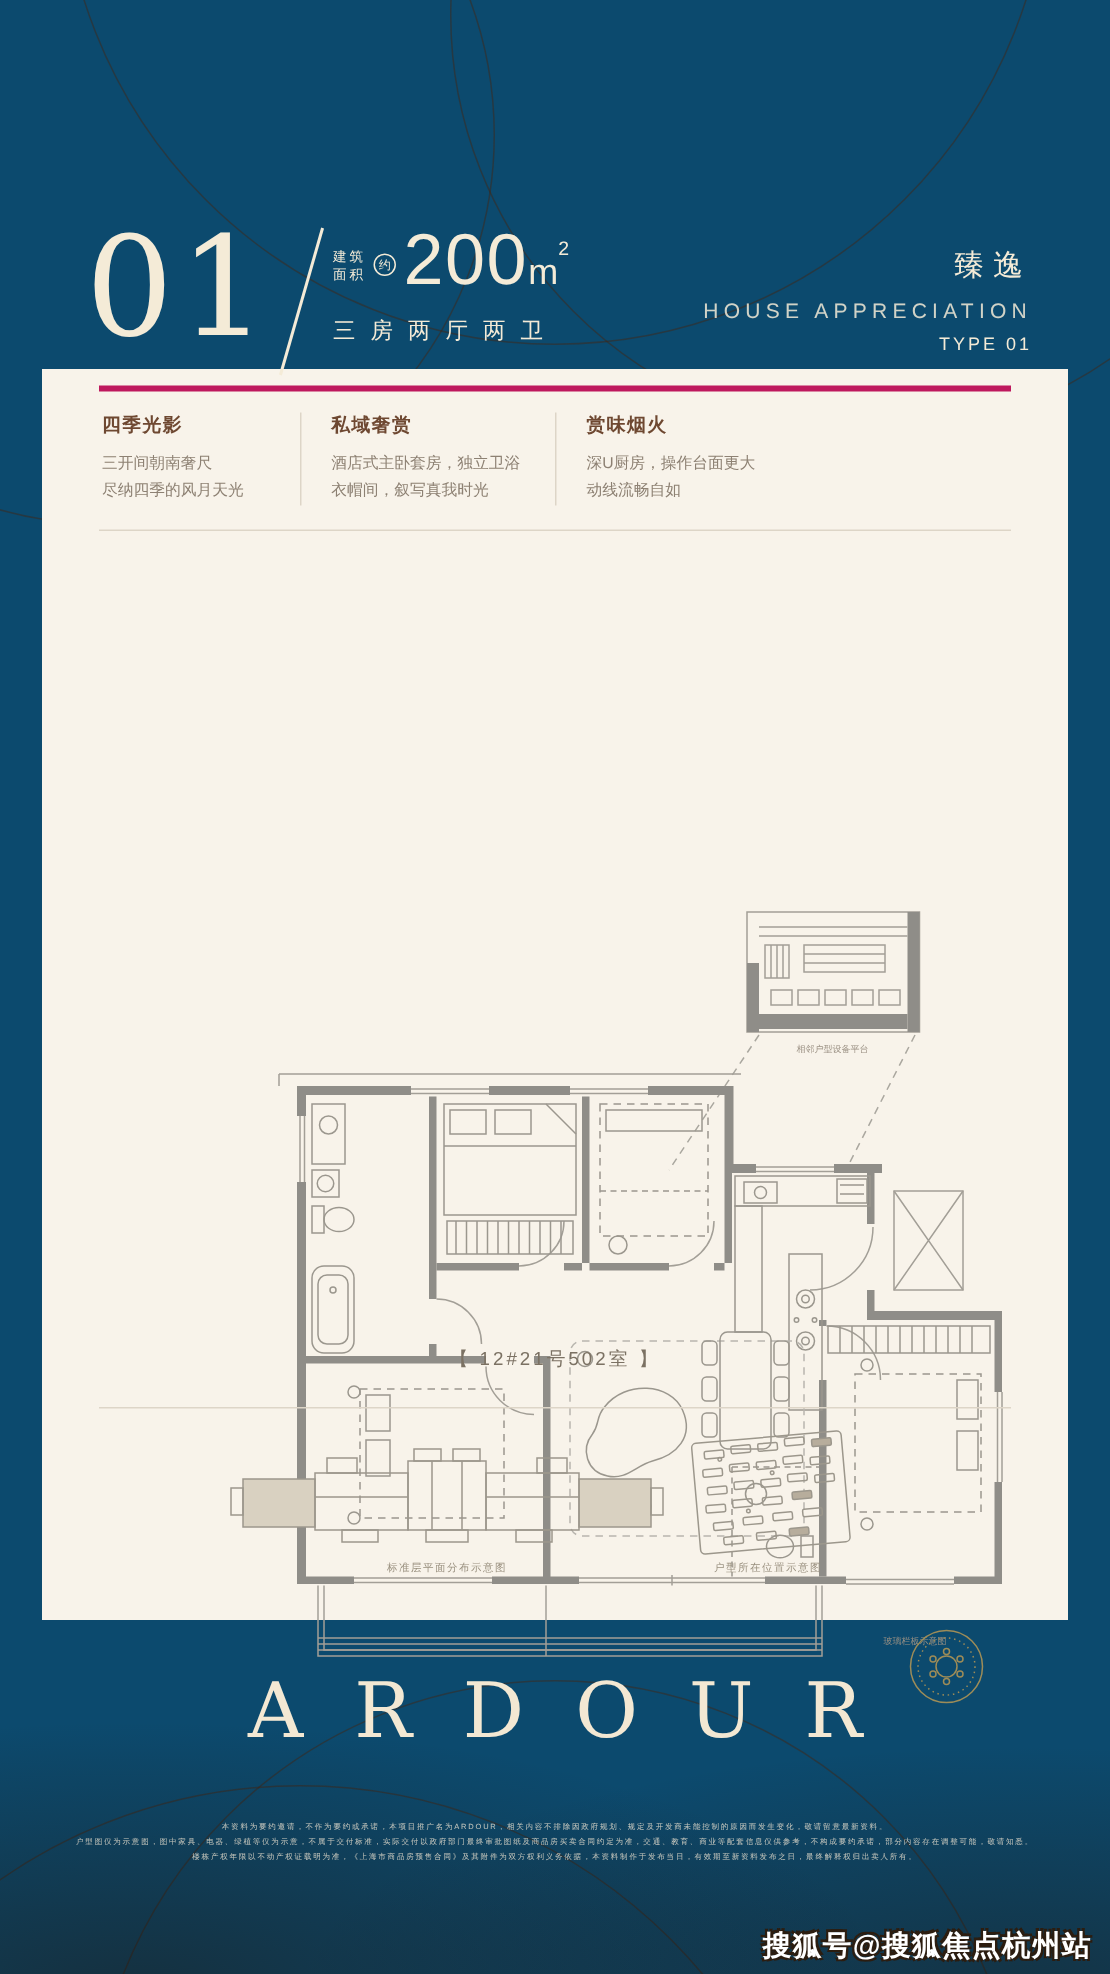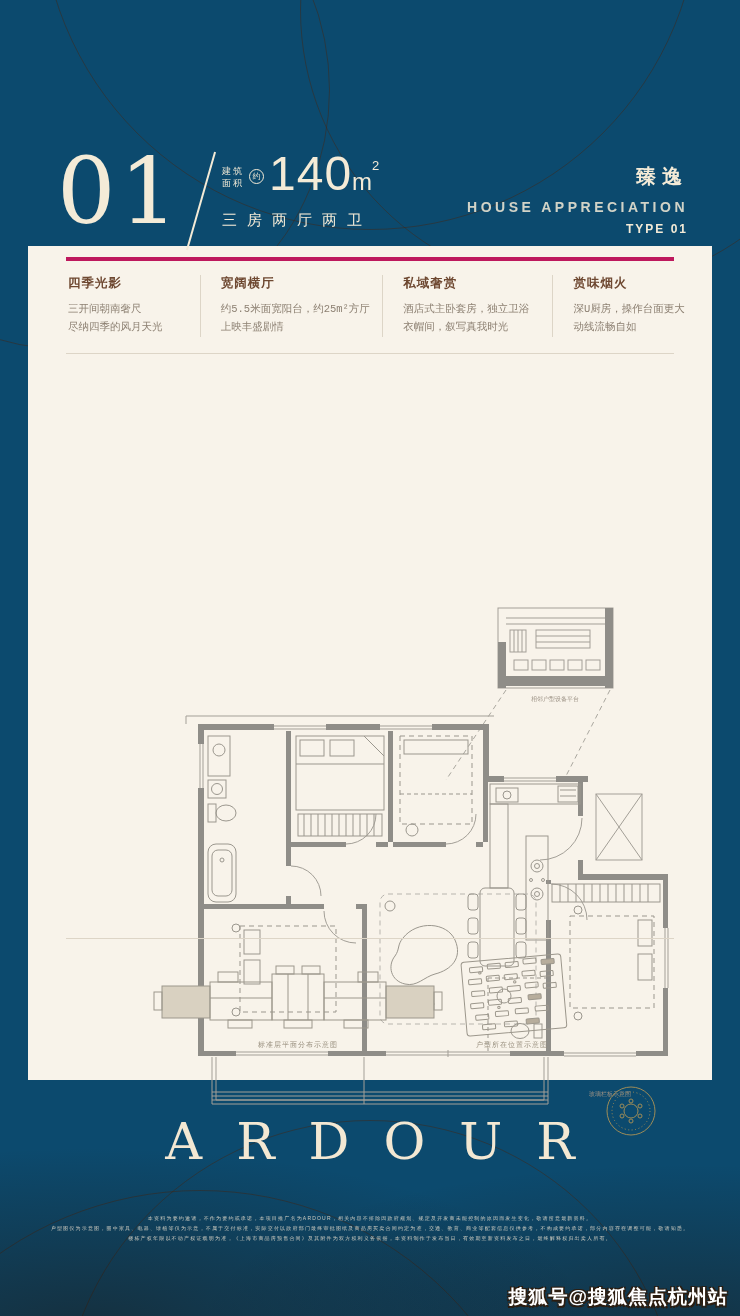--- a/index.html
+++ b/index.html
@@ -17,34 +17,34 @@
   .hdr-slash { position:absolute; left:200px; top:150px; width:2px; height:102px; background:#f4ebd7; transform:rotate(16deg); }
   .area-block { position:absolute; left:222px; top:150px; }
   .area-row { display:flex; align-items:flex-start; }
   .area-label { font-size:9px; letter-spacing:2px; line-height:1.35; margin-top:15px; }
   .area-badge { width:15px; height:15px; border:1px solid #f4ebd7; border-radius:50%; font-size:8px;
     display:flex; align-items:center; justify-content:center; margin:19px 5px 0 5px; }
   .area-num { font-size:48px; line-height:1; letter-spacing:1px; }
   .area-m { font-size:24px; align-self:flex-end; margin-bottom:2px; }
   .area-sup { font-size:13px; margin-top:8px; }
   .rooms-line { margin-top:13px; font-size:15px; letter-spacing:10px; }
-  .hdr-right { position:absolute; right:52px; top:163px; text-align:right;font-weight:bold; }
+  .hdr-right { position:absolute; right:52px; top:163px; text-align:right; }
   .hr-cn { font-size:20px; letter-spacing:6px; }
   .hr-en { font-size:14px; letter-spacing:3.5px; margin-top:9px; color:rgba(244,235,215,0.85); }
   .hr-type { font-size:12px; letter-spacing:2px; margin-top:7px; }
 
   
   .panel { position:absolute; left:28px; top:246px; width:684px; height:834px; background:#f8f3ea; z-index:1; }
   .features { width:608px; margin:11px auto 0 auto; border-top:4px solid #be185d; border-bottom:1px solid #ddd5c7;
     display:flex; padding:14px 0 16px 0; }
   .fcol { padding-left:20px; border-left:1px solid #ddd5c7; }
   .fcol:first-child { border-left:none; padding-left:2px; }
   .fcol-1 { width:22%; } .fcol-2 { width:30%; } .fcol-3 { width:28%; } .fcol-4 { width:20%; }
   .ftitle { font-size:12.5px; font-weight:bold; color:#6e4831; letter-spacing:1px; margin-bottom:8px; }
-  .fline { font-size:10.5px; color:#8d8173; line-height:1.75; white-space:nowrap;font-family:Liberation Mono, monospace; }
+  .fline { font-size:10.5px; color:#8d8173; line-height:1.75; white-space:nowrap; }
 
   .fp-wrap { position:absolute; left:100px; top:352px; width:545px; height:555px; }
   .unit-label { position:absolute; left:0; top:652px; width:684px; text-align:center;
     font-size:12.5px; letter-spacing:2px; color:#7b7163; }
   .divider2 { position:absolute; left:38px; top:692px; width:608px; height:1px; background:#ddd5c7; }
 
   .keyplan { position:absolute; left:120px; top:712px; }
   .siteplan { position:absolute; left:424px; top:706px; }
   .fig-cap { position:absolute; font-size:7px; letter-spacing:1px; color:#99907f; text-align:center; }
   .cap-left { left:120px; top:794px; width:300px; }
@@ -83,45 +83,40 @@
   <div class="hdr">
     <div class="hdr-num">01</div>
     <div class="hdr-slash"></div>
     <div class="area-block">
       <div class="area-row">
         <div class="area-label">
           <div>建筑</div>
           <div>面积</div>
         </div>
         <div class="area-badge">约</div>
-        <div class="area-num">140</div>
+        <div class="area-num">200</div>
         <div class="area-m">m</div>
         <div class="area-sup">2</div>
       </div>
       <div class="rooms-line">三房两厅两卫</div>
     </div>
     <div class="hdr-right">
       <div class="hr-cn">臻逸</div>
       <div class="hr-en">HOUSE APPRECIATION</div>
       <div class="hr-type">TYPE 01</div>
     </div>
   </div>
 
   <div class="panel">
 
     <div class="features">
       <div class="fcol fcol-1">
         <div class="ftitle">四季光影</div>
         <div class="fline">三开间朝南奢尺</div>
         <div class="fline">尽纳四季的风月天光</div>
-      </div>
-      <div class="fcol fcol-2">
-        <div class="ftitle">宽阔横厅</div>
-        <div class="fline">约5.5米面宽阳台，约25m²方厅</div>
-        <div class="fline">上映丰盛剧情</div>
       </div>
       <div class="fcol fcol-3">
         <div class="ftitle">私域奢赏</div>
         <div class="fline">酒店式主卧套房，独立卫浴</div>
         <div class="fline">衣帽间，叙写真我时光</div>
       </div>
       <div class="fcol fcol-4">
         <div class="ftitle">赏味烟火</div>
         <div class="fline">深U厨房，操作台面更大</div>
         <div class="fline">动线流畅自如</div>
@@ -307,20 +302,21 @@
             <path d="M84,459 V506 H420 V459"></path>
             <path d="M88,459 V502 H416 V459"></path>
             <path d="M84,494 H420 M84,498 H420 M84,502 H420"></path>
             <path d="M236,459 V506"></path>
           </g>
           <text x="482" y="498" font-size="6" fill="#9b9184" text-anchor="middle" stroke="none">玻璃栏板示意图</text>
         </g>
       </svg>
     </div>
 
+    <div class="unit-label">【 12#21号502室 】</div>
     <div class="divider2"></div>
 
     <div class="keyplan">
       <svg width="300" height="80" viewBox="0 0 300 80">
         <g fill="none" stroke="#9c978c" stroke-width="1">
           <rect x="14" y="28" width="48" height="32" fill="#d9d1c1"></rect>
           <rect x="238" y="28" width="48" height="32" fill="#d9d1c1"></rect>
           <rect x="62" y="24" width="62" height="38"></rect>
           <rect x="176" y="24" width="62" height="38"></rect>
           <rect x="124" y="16" width="52" height="46"></rect>

